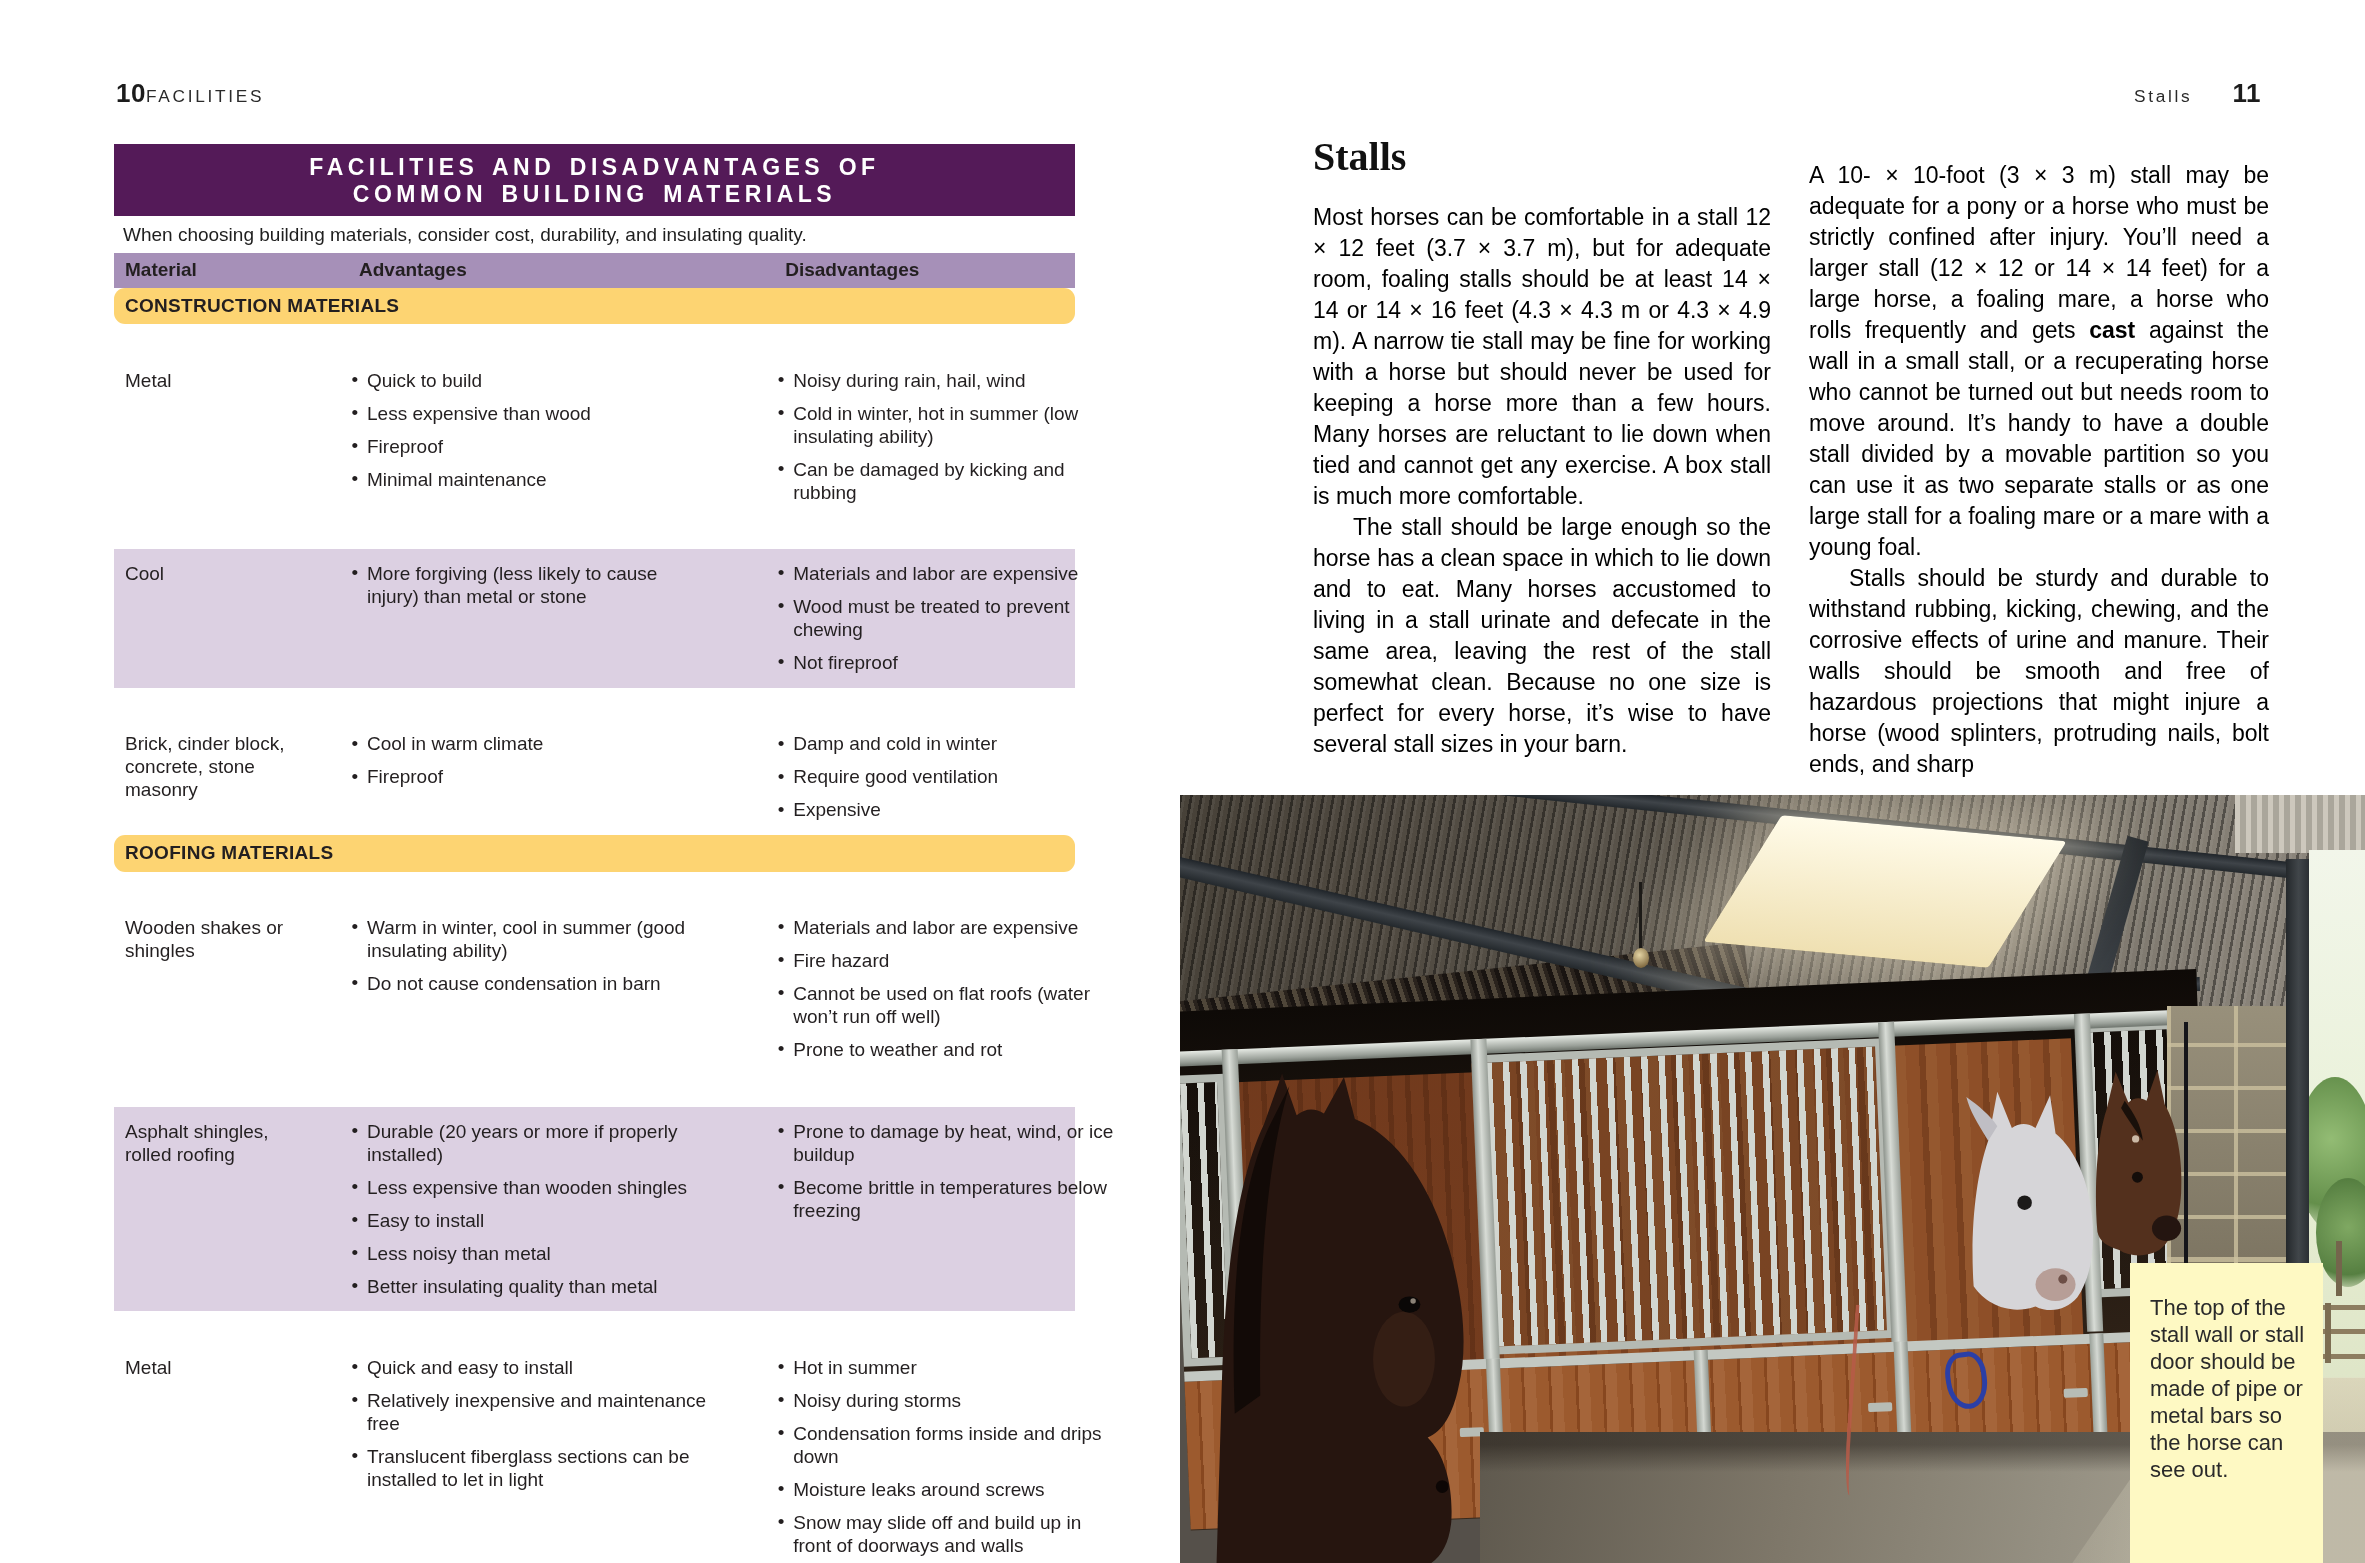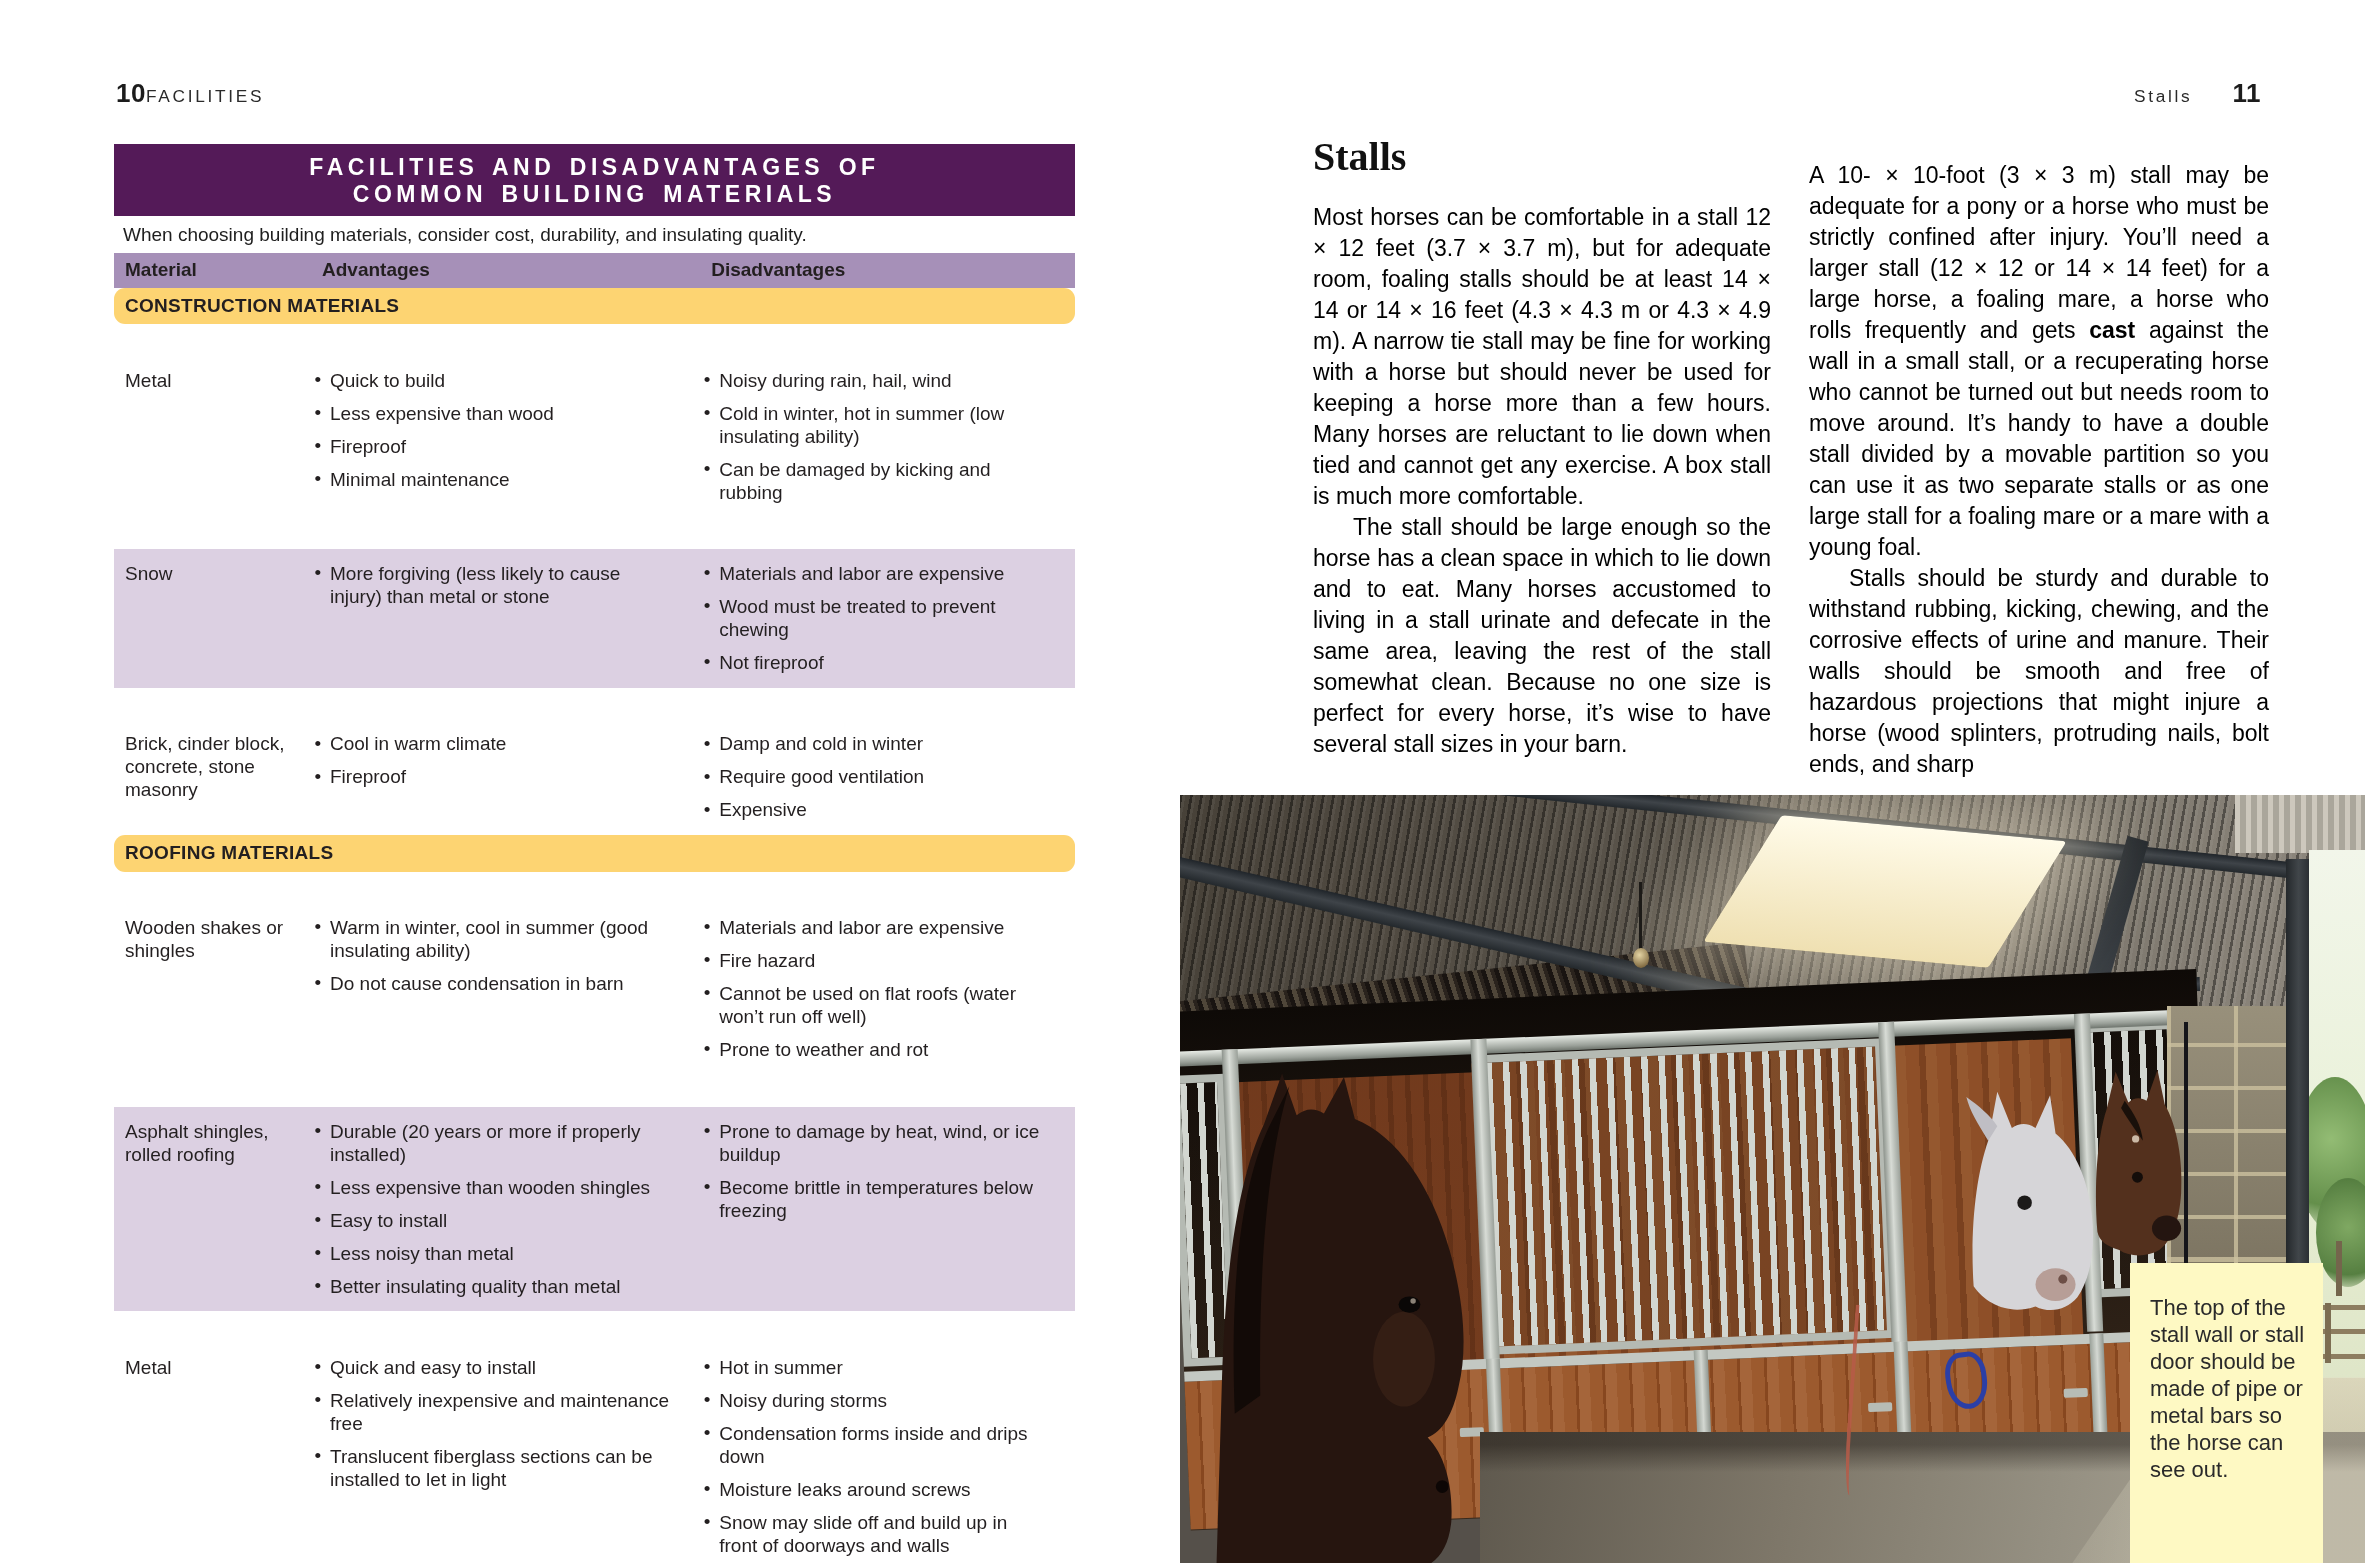--- a/index.html
+++ b/index.html
@@ -11,21 +11,21 @@
   #hdr-left{left:116px;}
   #hdr-right{left:2134px;gap:40px;}
   .pagenum{font-size:26px;font-weight:bold;letter-spacing:0.5px;}
   .rh-label{font-size:17.3px;letter-spacing:2.7px;color:#2a2a2a;}
 
   
   #bm-table{position:absolute;left:114px;top:144px;width:961px;color:#231f20;}
   .tbanner{background:#541a58;color:#fff;text-align:center;padding:10px 0 8.2px;
            font-weight:bold;font-size:23px;line-height:27px;letter-spacing:4.5px;word-spacing:3.6px;}
   .tintro{font-size:19px;padding:8.2px 5.5px 6.4px 9px;color:#1e1e1e;}
-  .tgrid{display:grid;grid-template-columns:20.5% 40.5% 39%;}
+  .tgrid{display:grid;grid-template-columns:20.5% 40.5% 39%;gap:37px;}
   .thead{background:#a690b8;font-weight:bold;font-size:19px;}
   .thead > div{padding:6.4px 0 6.4px 11px;}
   .tsection{background:#fdd472;font-weight:bold;font-size:19px;padding:7.3px 11px;letter-spacing:0.3px;border-radius:11px;}
   .trow{padding:12.7px 0 3.6px;margin-top:32px;}
   .trow.shade{background:#dcd0e2;}
   .cell-mat{padding-left:11px;padding-right:12.7px;font-size:19px;line-height:23px;}
   .bullet{position:relative;padding-left:19px;padding-right:27px;font-size:19px;line-height:23px;margin-bottom:10px;}
   .bullet::before{content:"\2022";position:absolute;left:3.6px;top:-0.9px;}
   .tbottom{border-top:2.7px solid #2d2d2d;height:0;}
   #stalls-heading{position:absolute;left:1313px;top:133px;font-family:"Liberation Serif",serif;
@@ -168,21 +168,21 @@
       <div class="bullet">Minimal maintenance</div>
     </div>
     <div>
       <div class="bullet">Noisy during rain, hail, wind</div>
       <div class="bullet">Cold in winter, hot in summer (low insulating ability)</div>
       <div class="bullet">Can be damaged by kicking and rubbing</div>
     </div>
   </div>
 
   <div class="tgrid trow shade">
-    <div class="cell-mat">Snow</div>
+    <div class="cell-mat">Cool</div>
     <div>
       <div class="bullet">More forgiving (less likely to cause injury) than metal or stone</div>
     </div>
     <div>
       <div class="bullet">Materials and labor are expensive</div>
       <div class="bullet">Wood must be treated to prevent chewing</div>
       <div class="bullet">Not fireproof</div>
     </div>
   </div>
 

